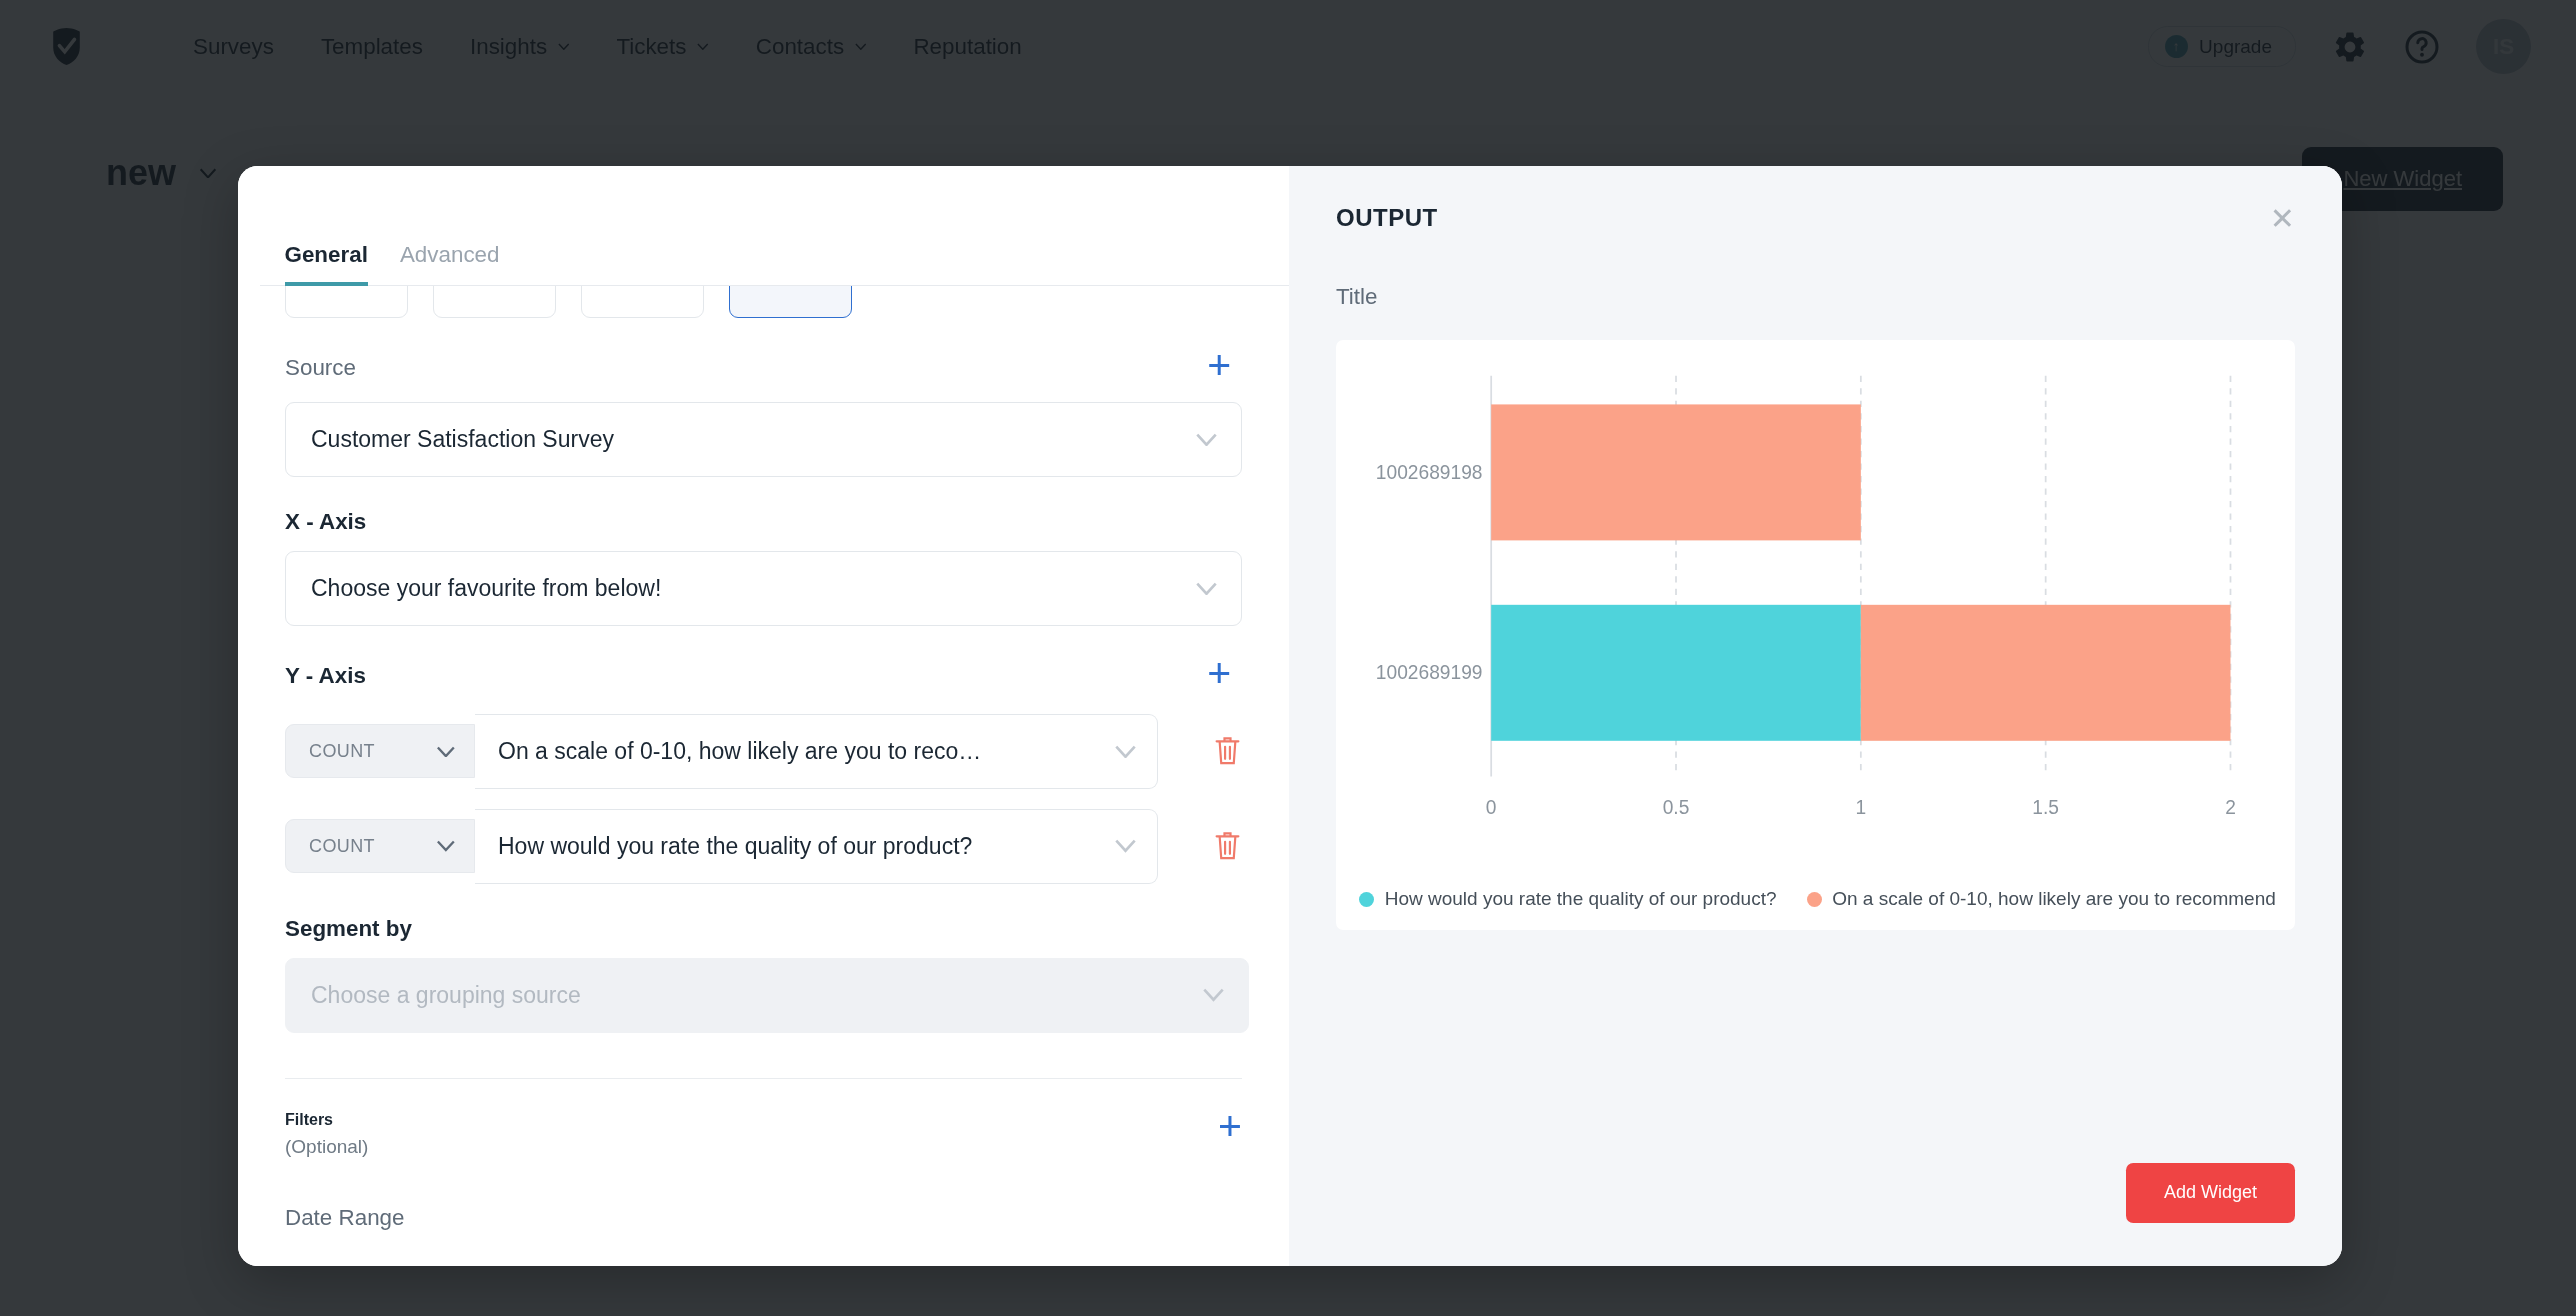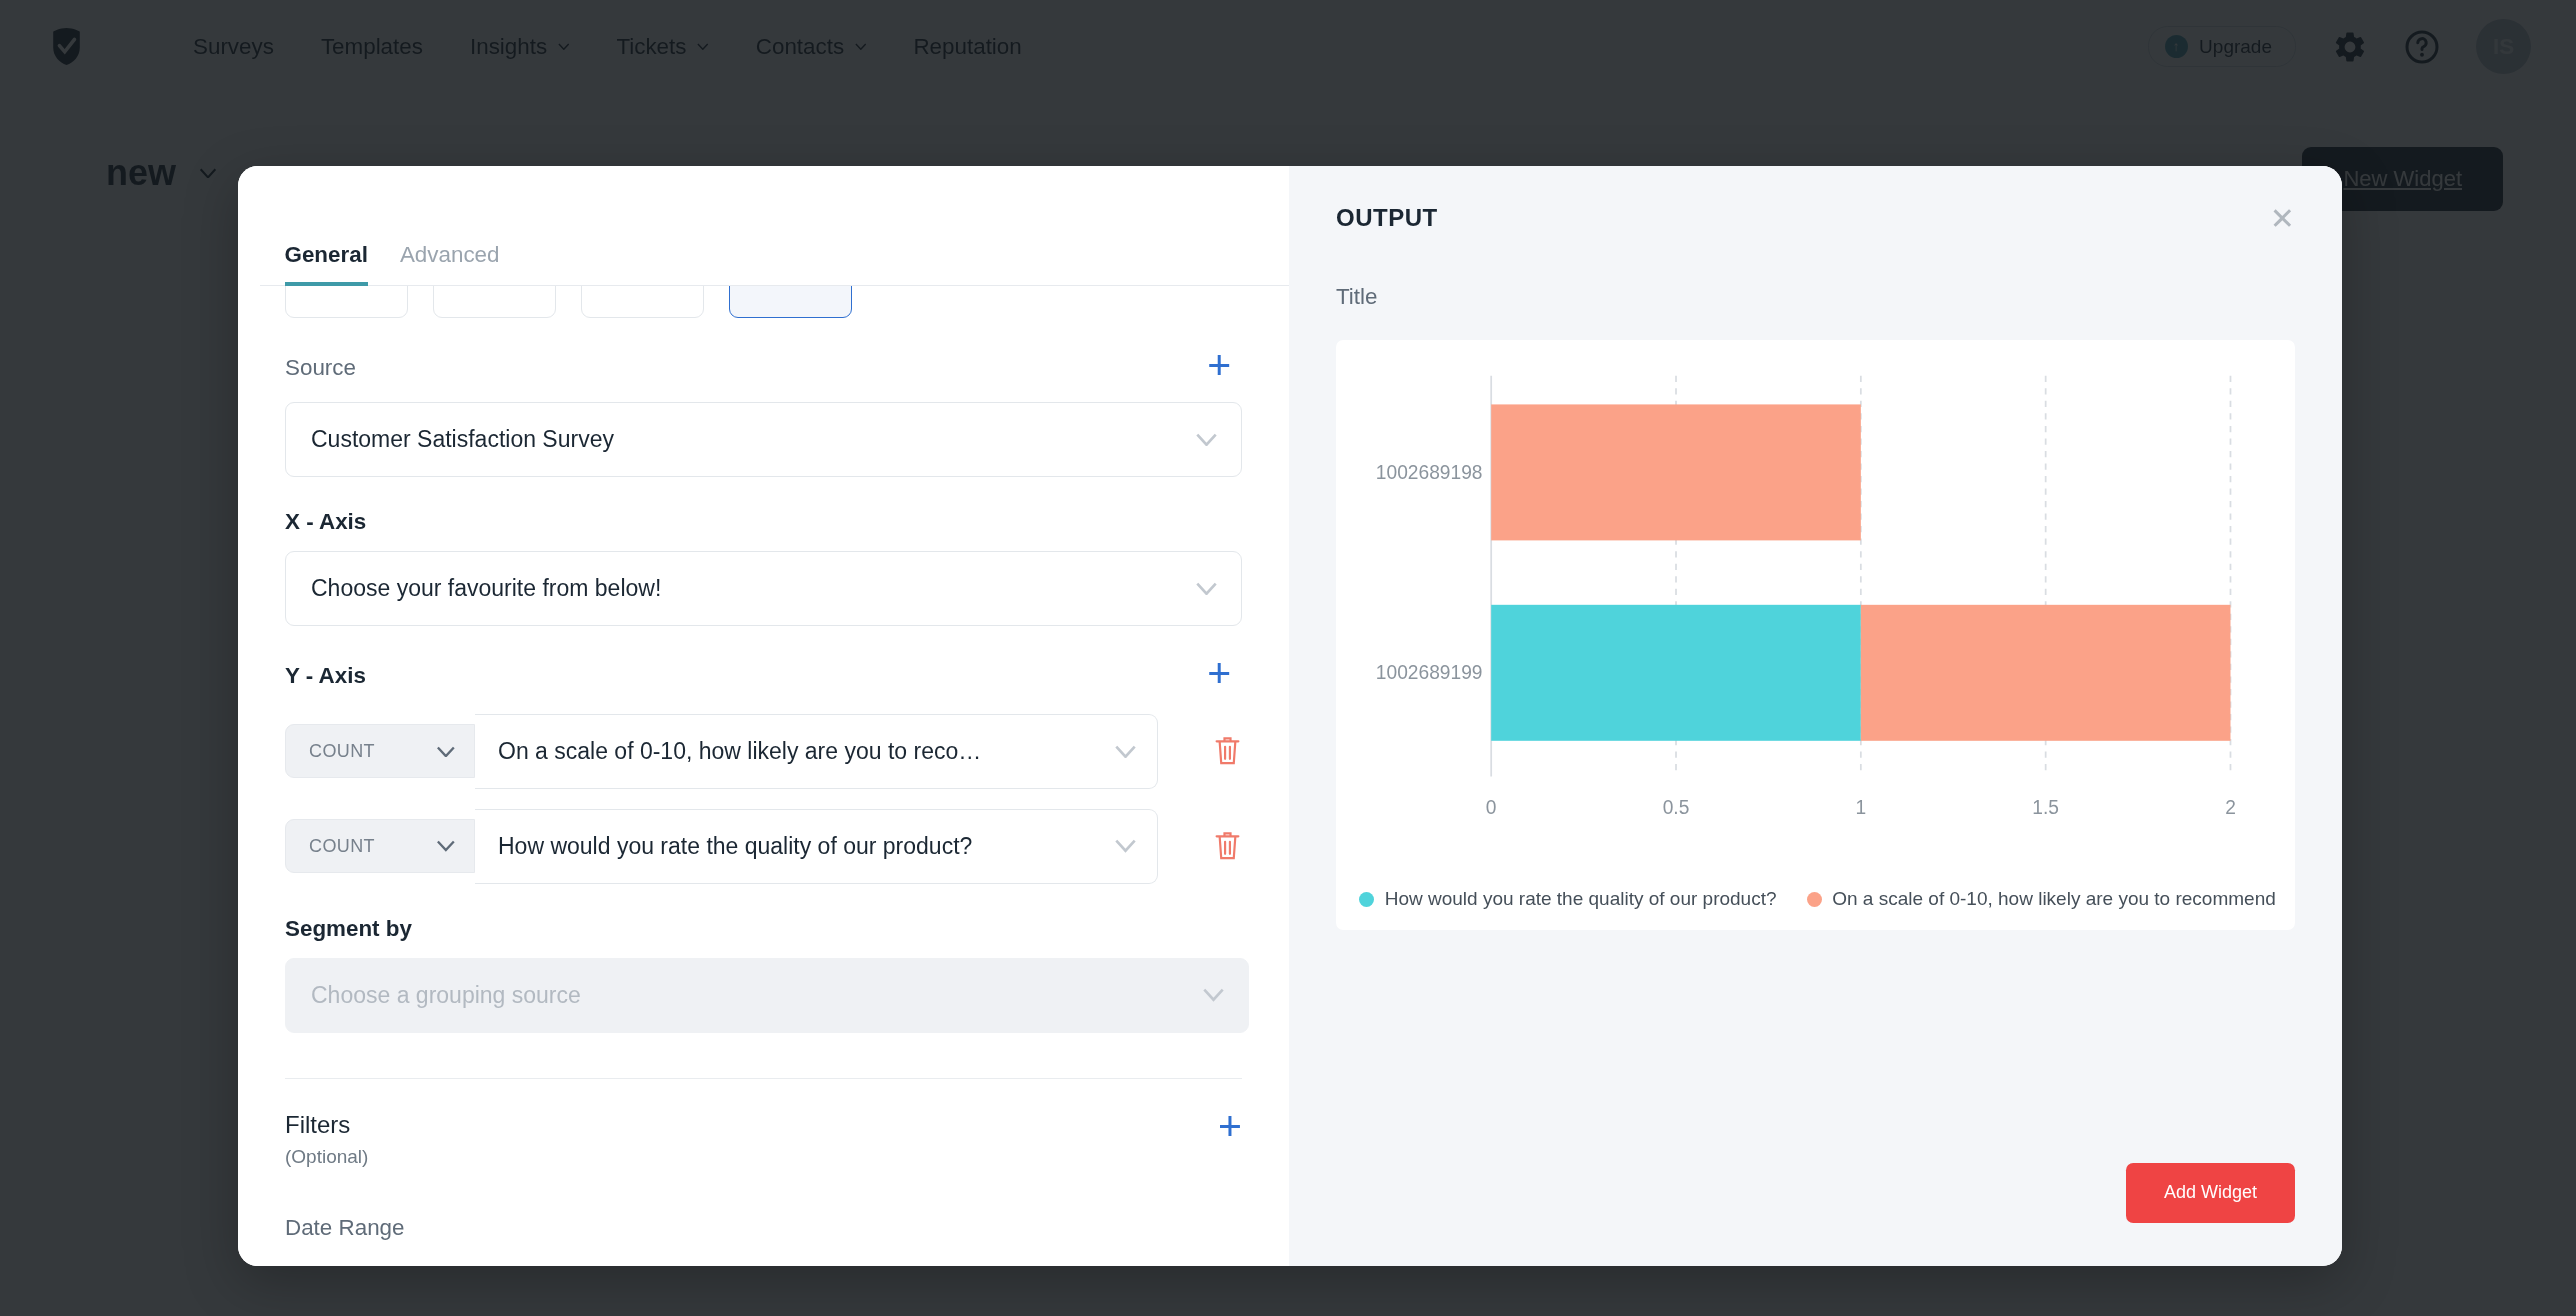--- a/index.html
+++ b/index.html
@@ -142,21 +142,21 @@
     border-left: none; border-radius: 0 9px 9px 0;
     display: flex; align-items: center; justify-content: space-between;
     padding: 0 19.7px 0 23px; font-size: 23px; color: #1b2733; cursor: pointer;
     min-width: 0;
   }
   .q-select .qtext { overflow: hidden; white-space: nowrap; text-overflow: ellipsis; }
   .trash { margin-left: 55px; cursor: pointer; width: 29px; height: 32px; }
 
   .divider { height: 0.9px; background: #e9ecef; margin-top: 45px; }
   .filters-head { display: flex; align-items: flex-start; justify-content: space-between; }
-  .filters-title { font-size: 24px; font-weight: 400; color: #1b2733; margin-top: 32px; }
+  .filters-title { font-size: 16px; font-weight: 700; color: #1b2733; margin-top: 32px; }
   .optional { font-size: 19px; color: #6f7a85; margin-top: 7.2px; }
   .date-range { font-size: 22.4px; color: #5f6b78; margin-top: 47px; }
 
   
   .right-pane {
     flex: 1; background: #f4f6f9; position: relative; padding: 38px 47px 15px 47px;
   }
   .out-head { display: flex; align-items: flex-start; justify-content: space-between; }
   .out-title { font-size: 24px; font-weight: 700; letter-spacing: 0.5px; color:#1b2733; }
   .close-x { font-size: 30px; color: #b0b7be; cursor: pointer; line-height: 1; font-weight: 300;}

